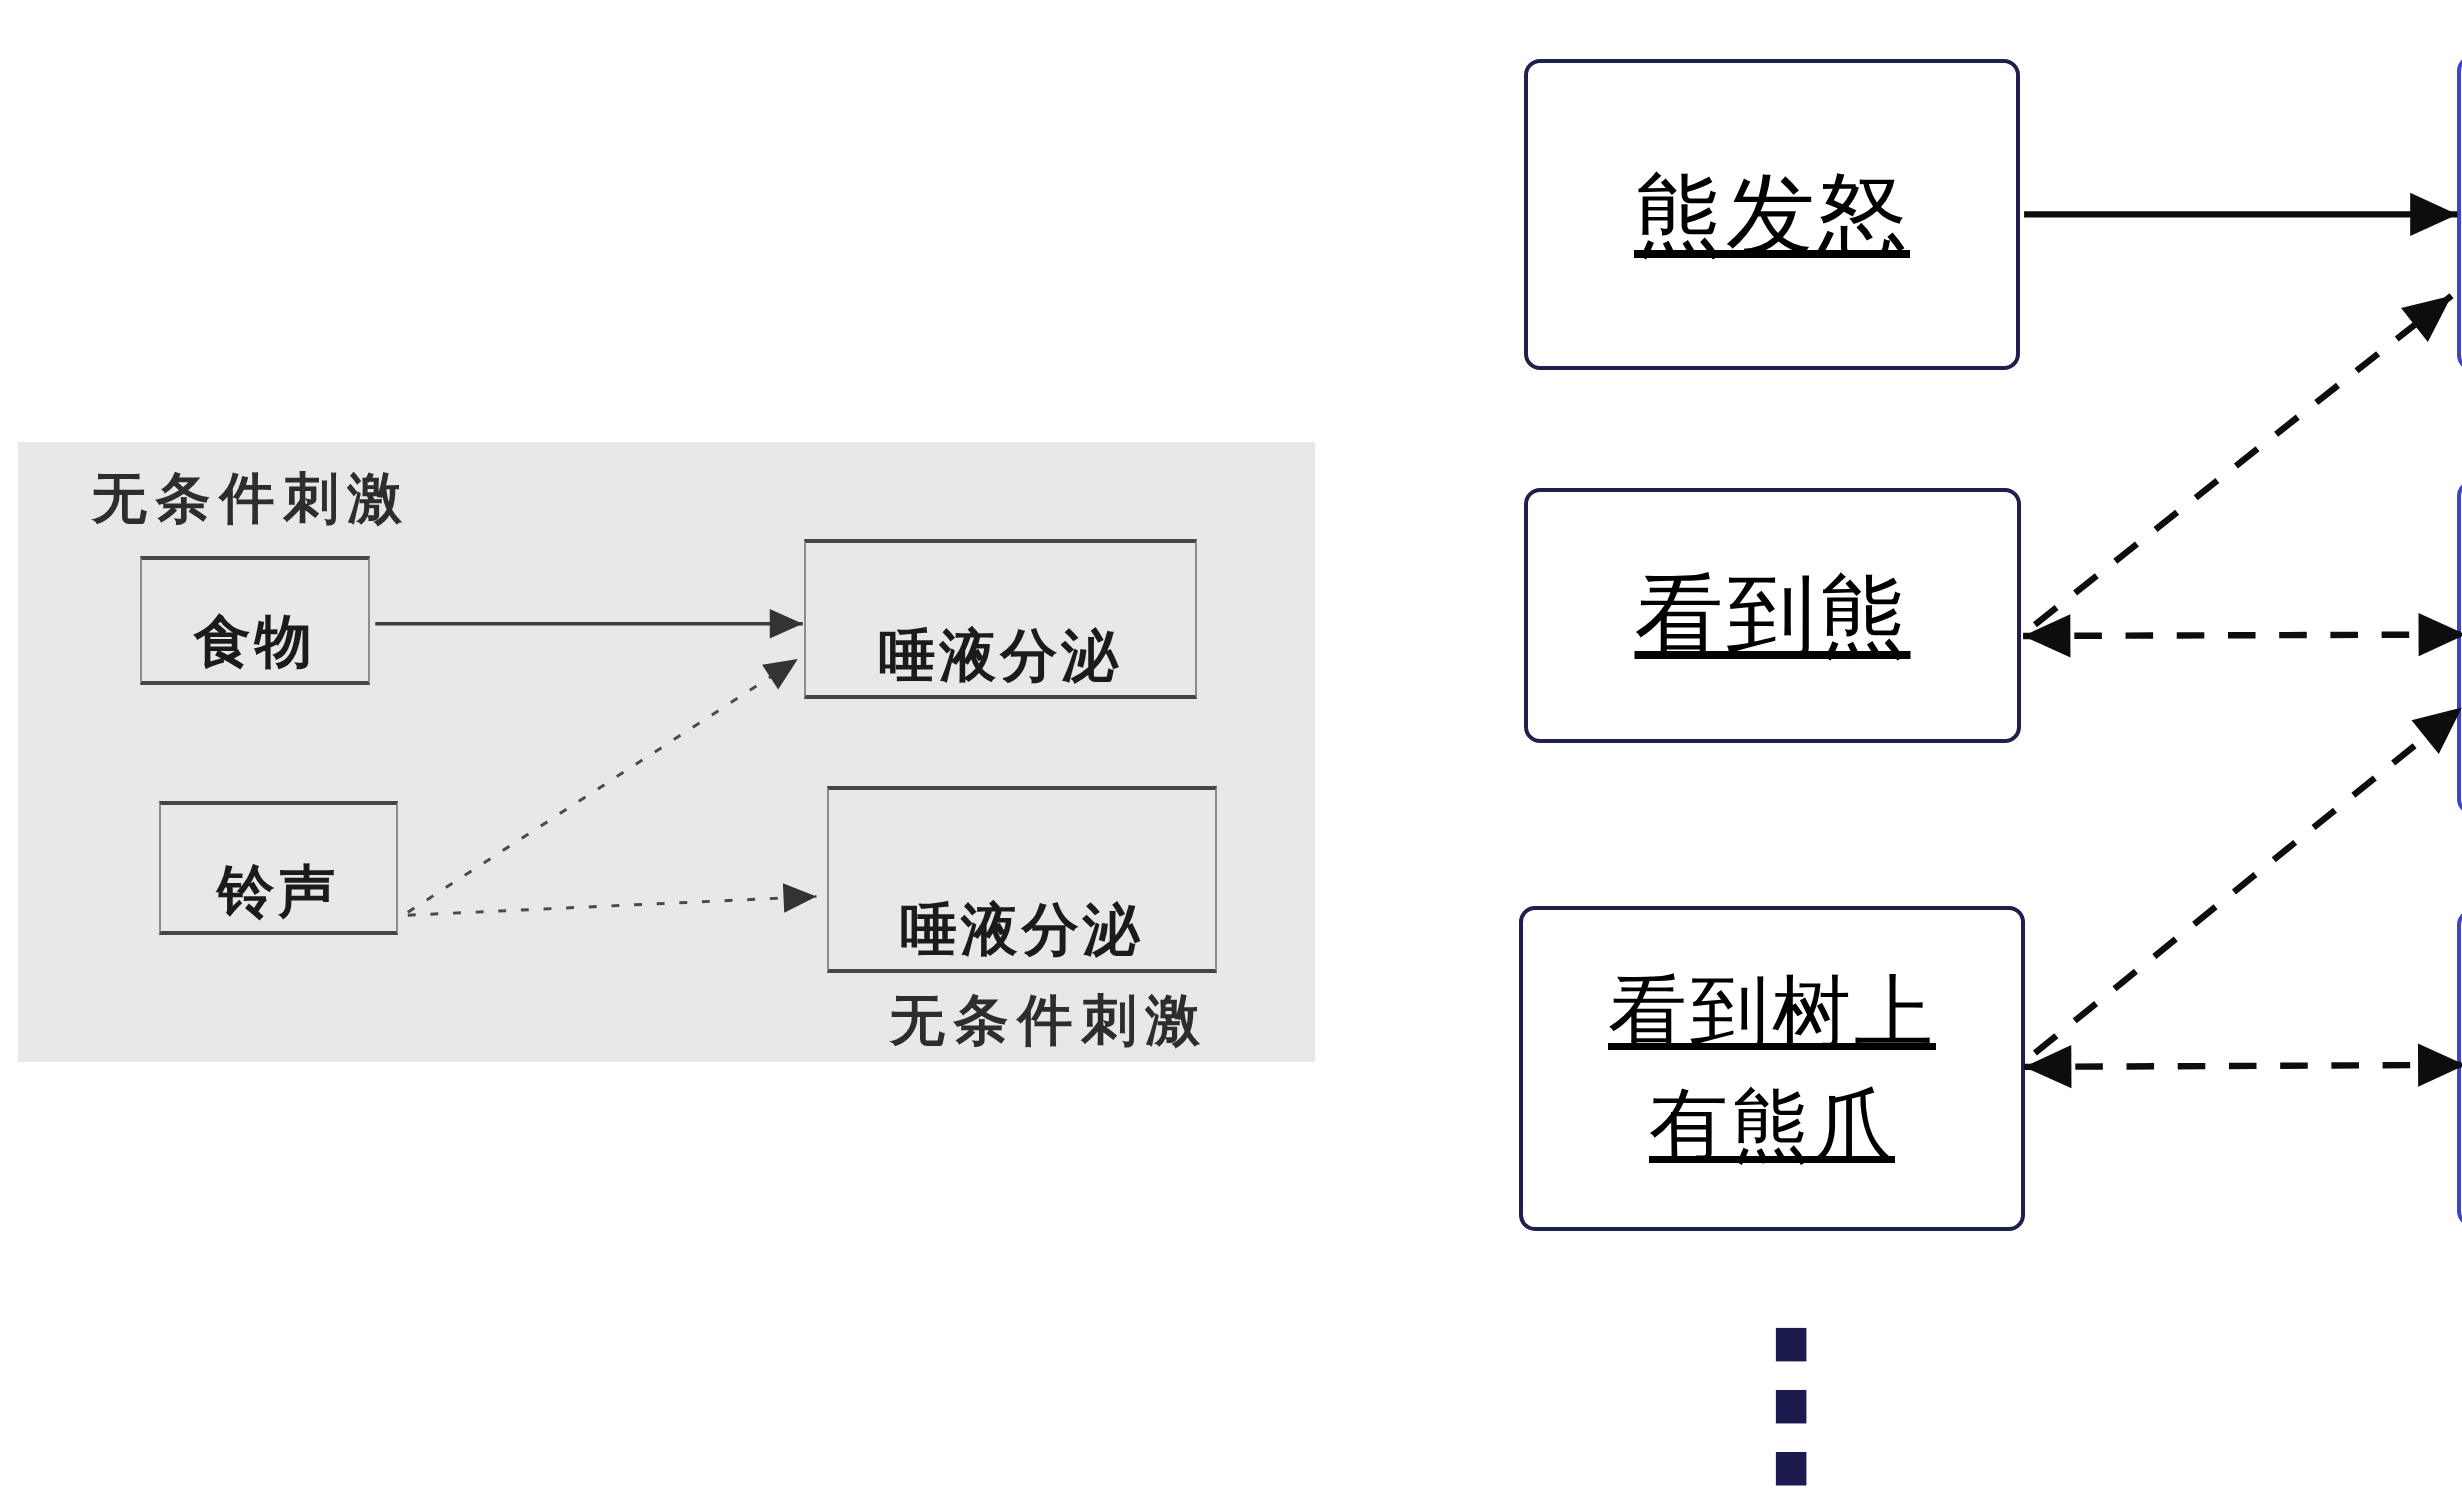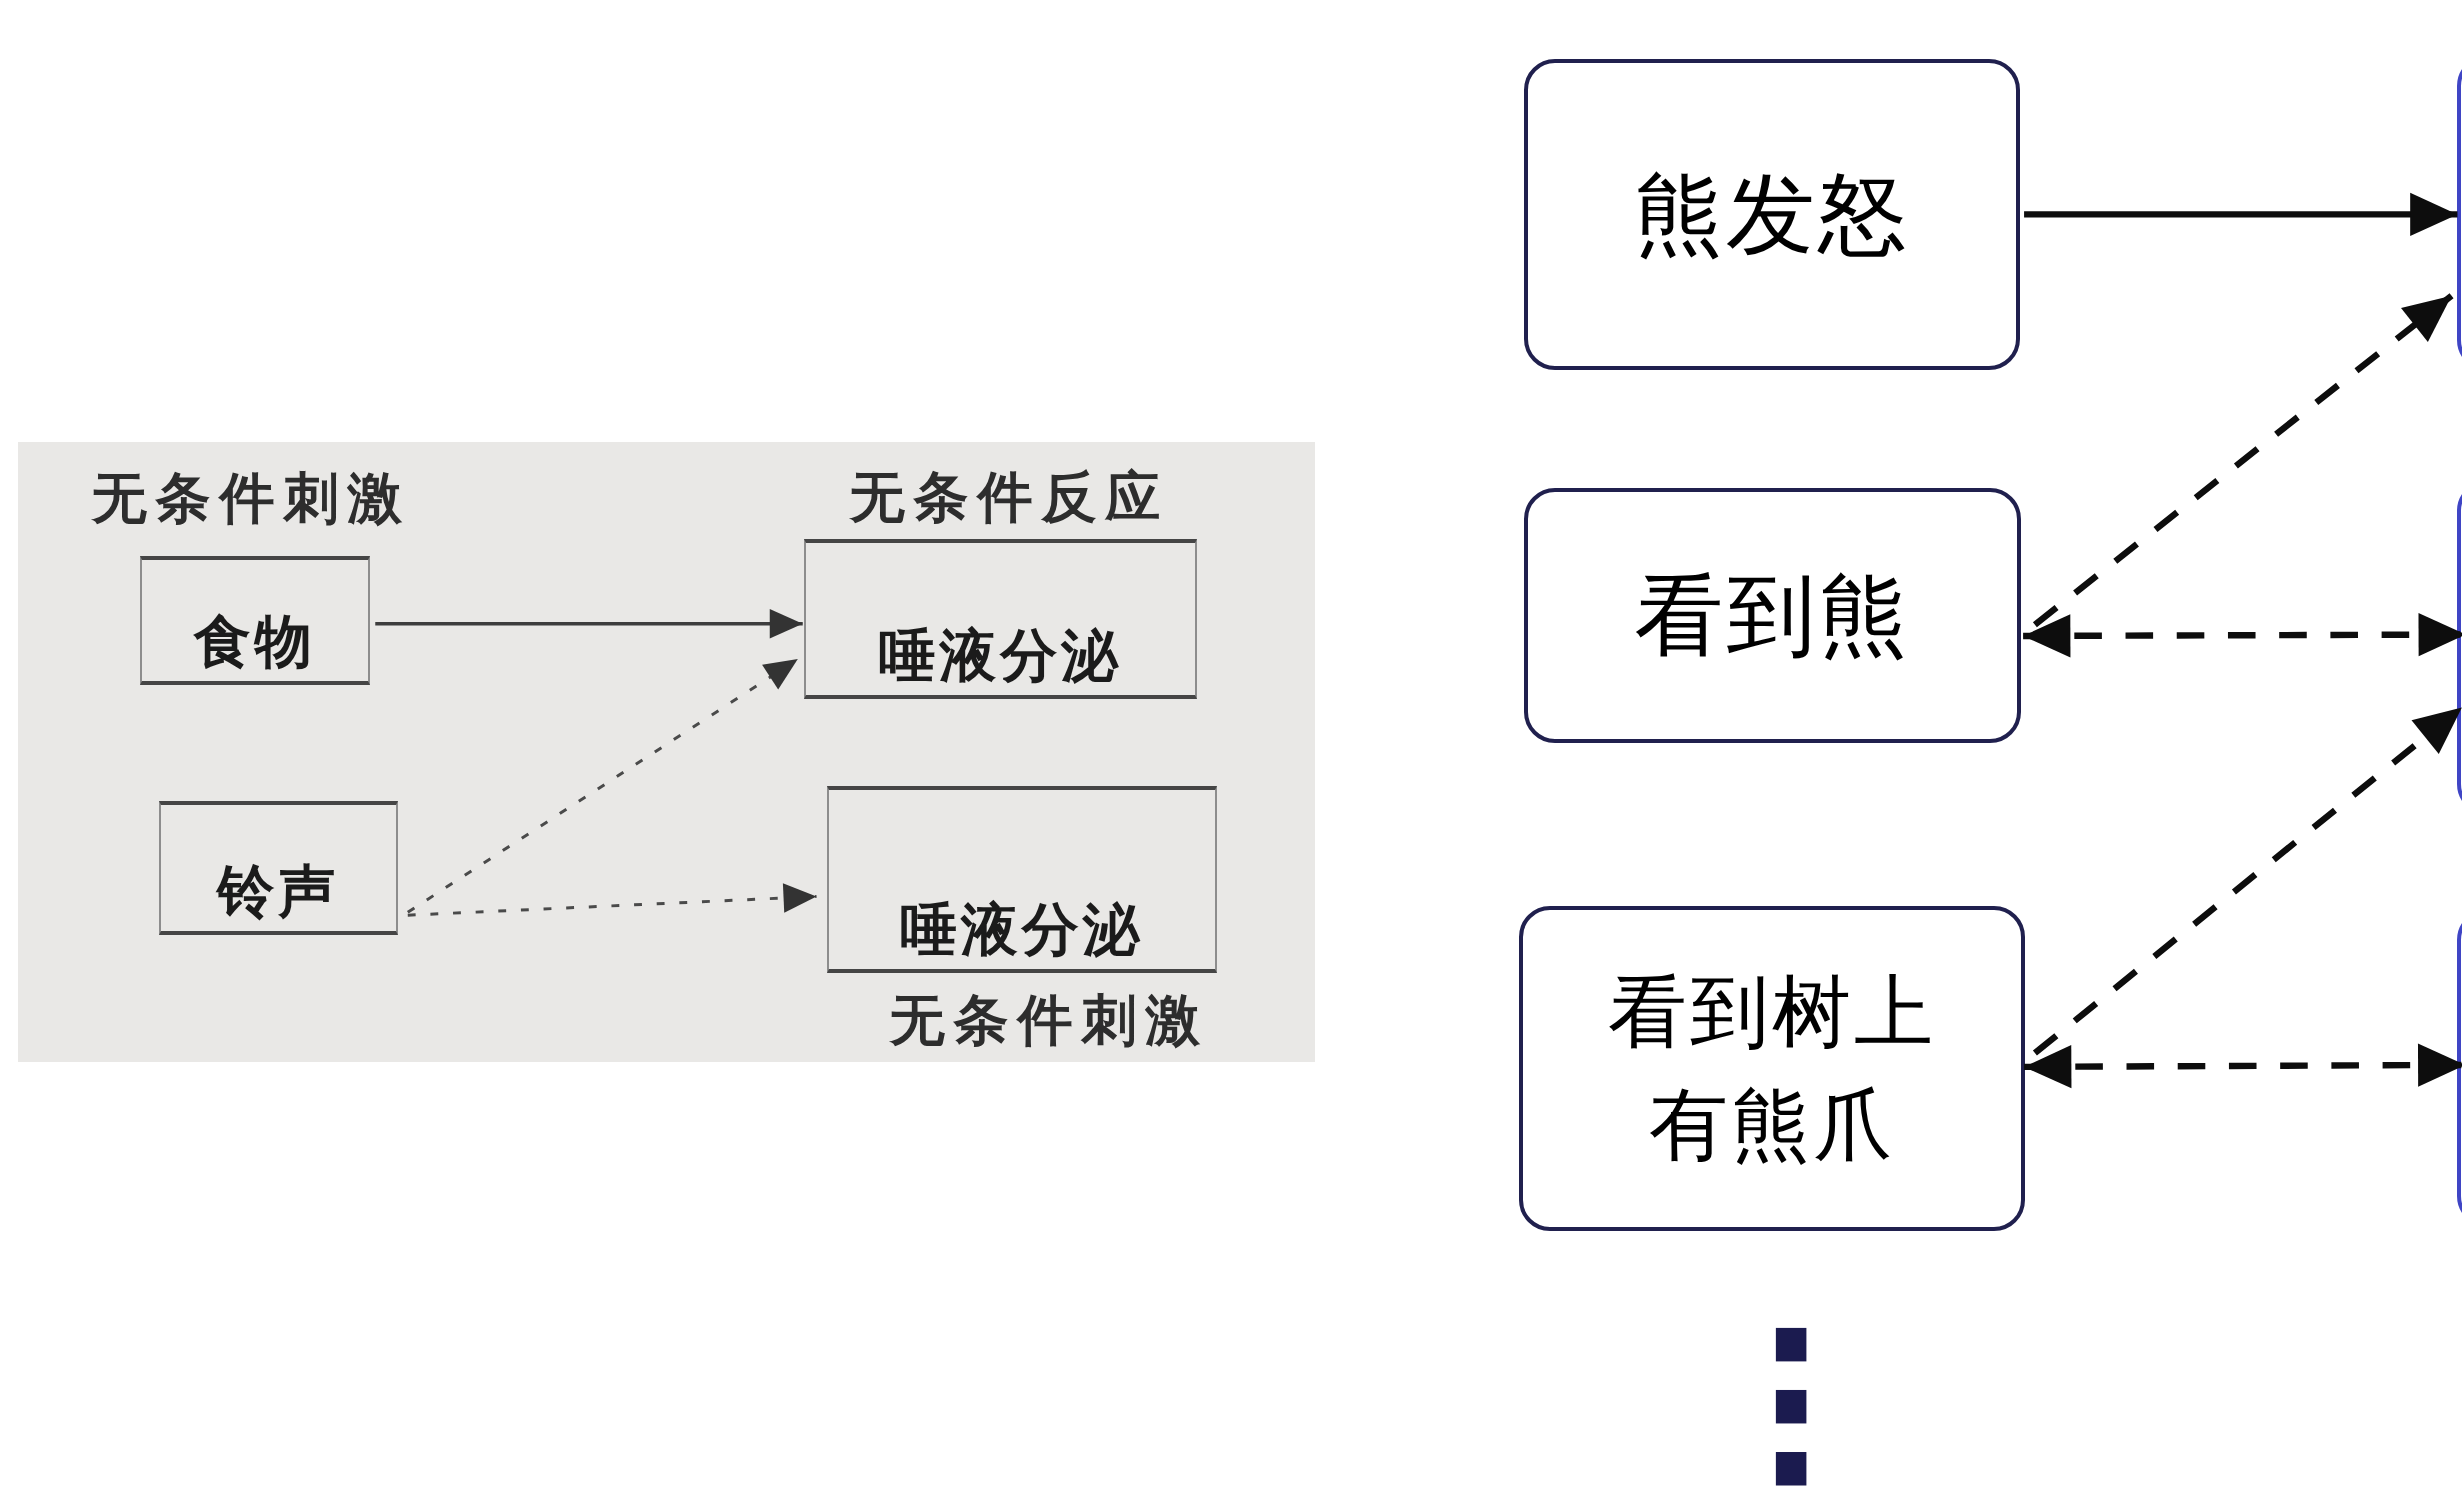--- a/index.html
+++ b/index.html
@@ -41,32 +41,33 @@
     font-size:57px;
     font-weight:600;
     letter-spacing:3.9px;
     color:#1b1b1b;
     white-space:nowrap;
   }
   
   .rbox{
     position:absolute;
     box-sizing:border-box;
-    border-radius:31px;
+    border-radius:16px;
     background:#ffffff;
     display:flex;
     flex-direction:column;
     justify-content:center;
     align-items:center;
     color:#000000;
     font-size:89px;
     font-weight:500;
     letter-spacing:3px;
     white-space:nowrap;
     line-height:1.42;
+    text-decoration:underline;
   }
   .rbox.navy{border:4.9px solid #20204e;}
   .rbox.blue{border:4.4px solid #3f45c5;}
   .rbox.bold{font-weight:700;font-size:91px;}
   .rbox.math{
     font-family:"Liberation Serif","DejaVu Serif",serif;
     font-style:italic;
     font-size:103px;
     font-weight:500;
     letter-spacing:0;
@@ -80,21 +81,20 @@
     pointer-events:none;
   }
 </style>
 </head>
 <body>
 
 <div id="canvas">
 
   <section class="panel">
     <div class="plabel" style="left:74px;top:19.7px">无条件刺激</div>
-    <div class="plabel" style="left:832px;top:18.7px">无条件反应</div>
 
     <div class="gbox" style="left:122px;top:114px;width:230px;height:129px">
       <span>食物</span>
     </div>
 
     <div class="gbox" style="left:786px;top:97px;width:393px;height:160px">
       <span>唾液分泌</span>
     </div>
 
     <div class="gbox" style="left:141px;top:359px;width:239px;height:134px">

